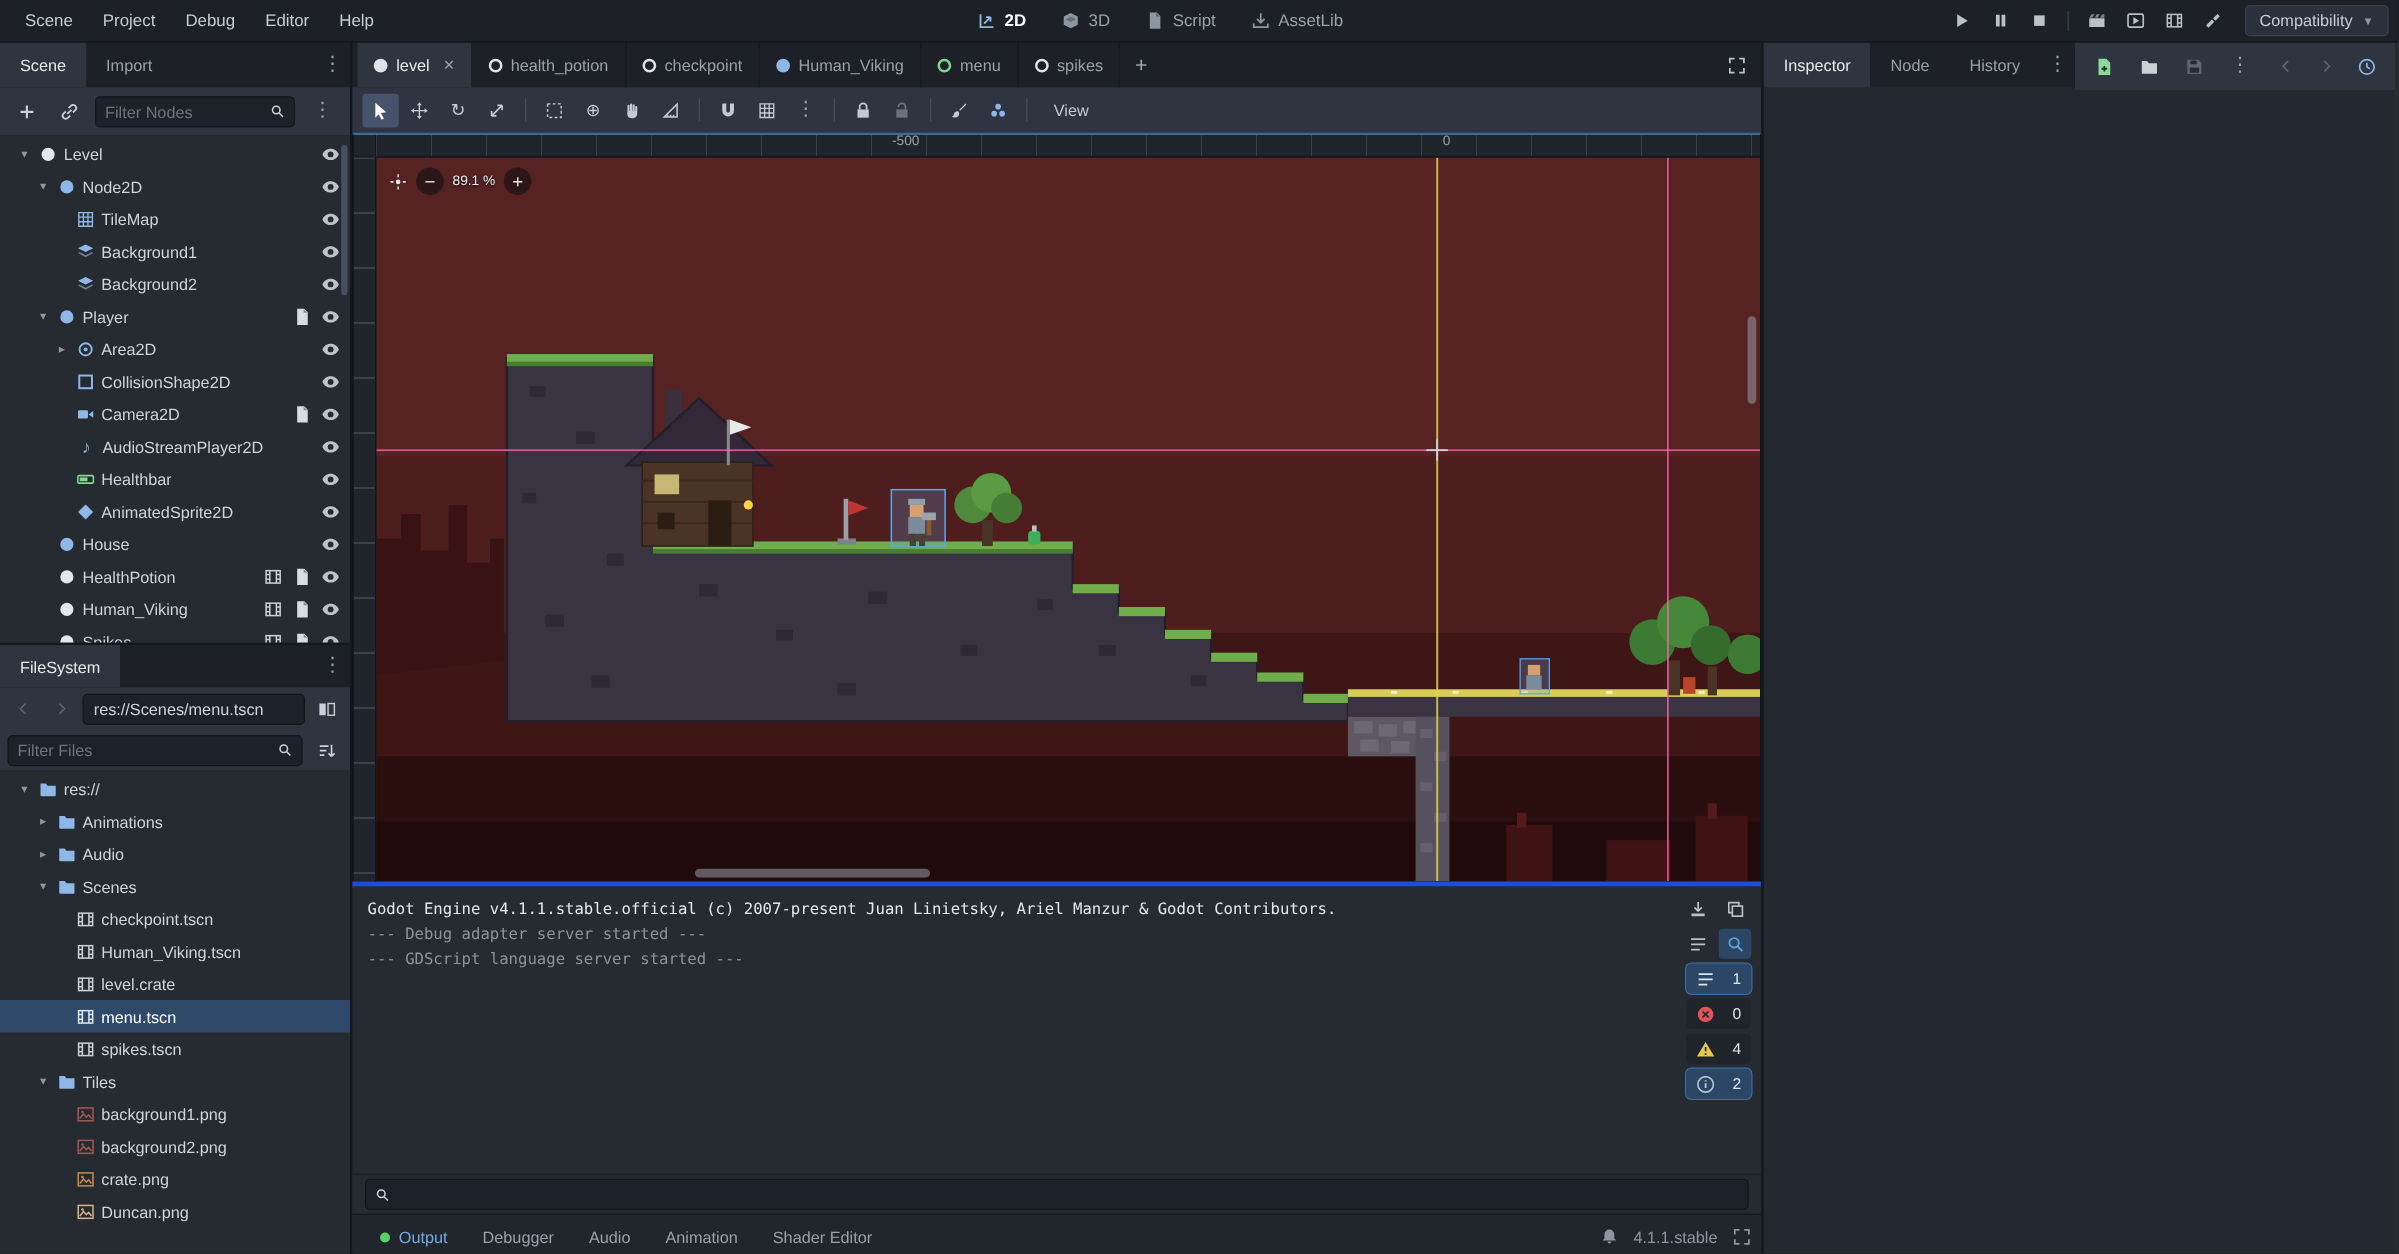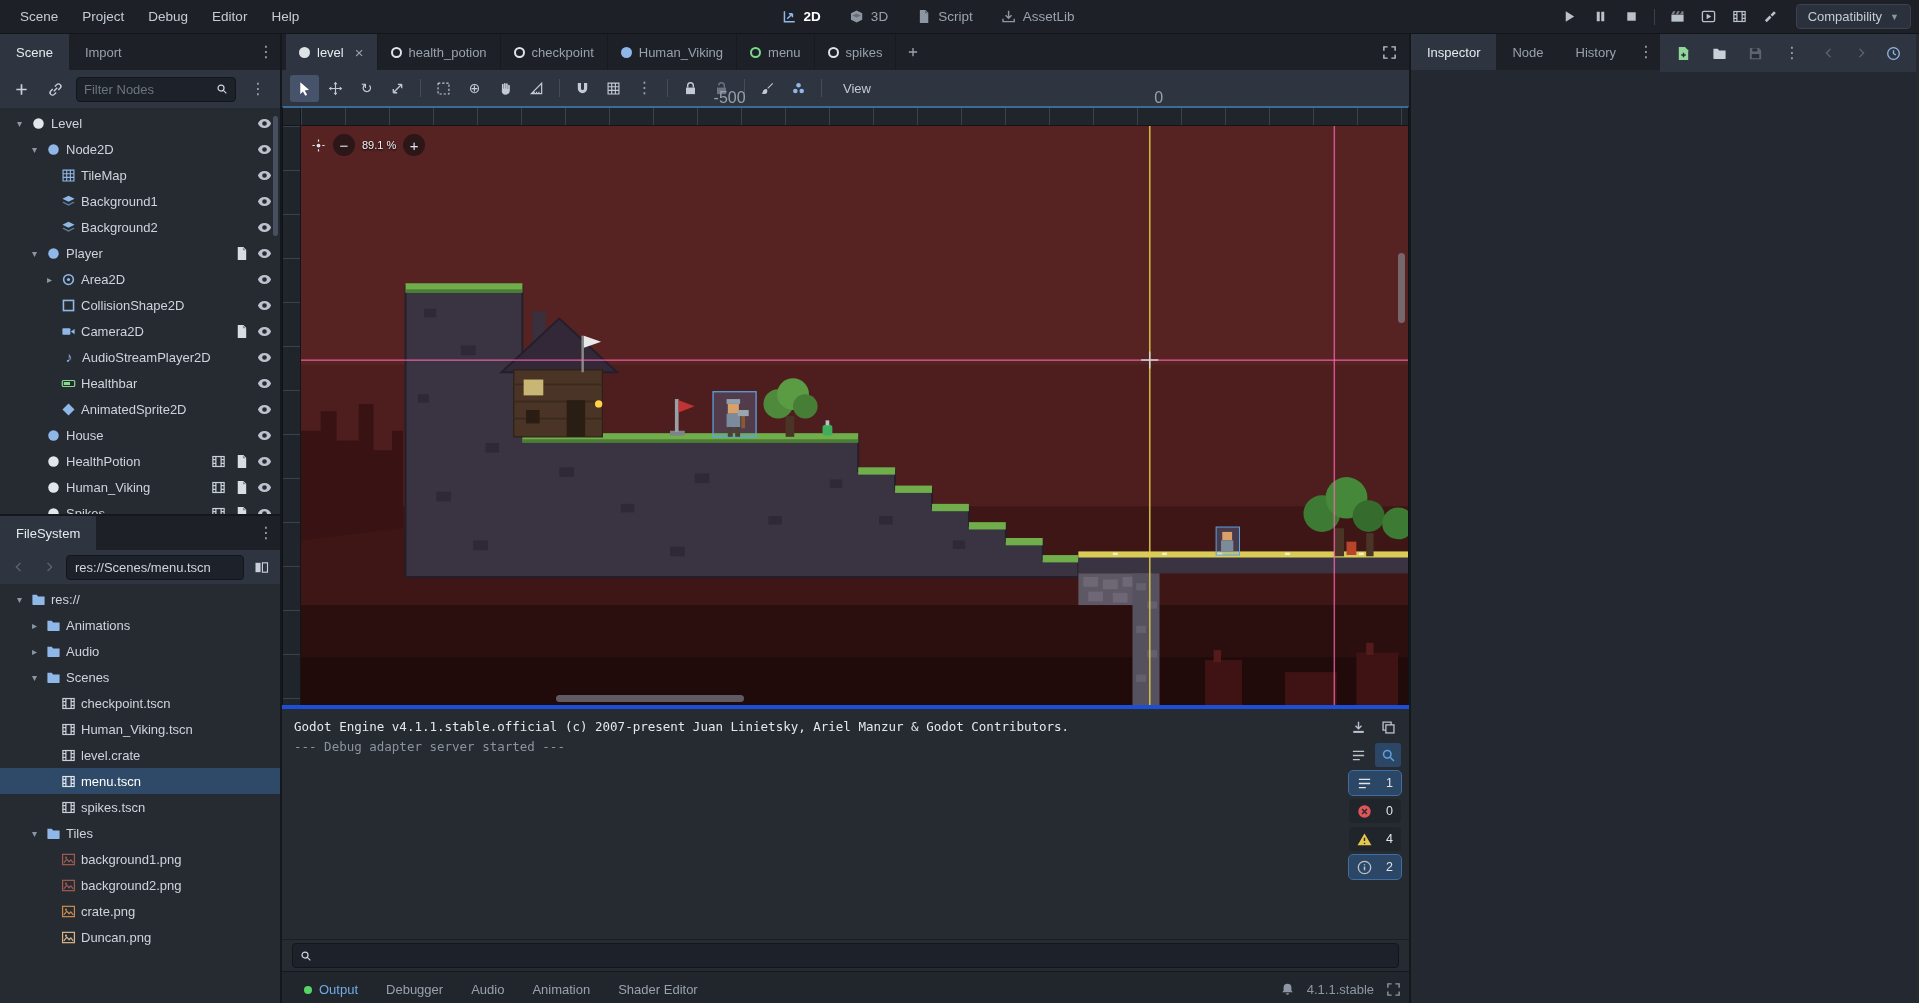--- a/index.html
+++ b/index.html
@@ -80,21 +80,21 @@
 .tbtn{width:29px;height:27px;display:flex;align-items:center;justify-content:center;border-radius:3px;color:#c3cad4}
 .tbtn.active{background:#47536b;color:#fff}
 .tsep{width:1px;height:18px;background:#454d59;margin:0 6px}
 .viewbtn{padding:0 13px;height:27px;display:flex;align-items:center;color:#c3cad4;border-radius:3px}
 
 
 .viewport{flex:1;min-height:0;display:grid;grid-template-columns:18px 1fr;grid-template-rows:18px 1fr;background:#101419;border-top:2px solid #3d6a96;border-left:1px solid #0f1318;border-right:1px solid #0f1318;position:relative}
 .ruler-corner{grid-column:1;grid-row:1;background:#20252c;border-right:1px solid #12161b;border-bottom:1px solid #12161b}
 .ruler-top{grid-column:2;grid-row:1;background:#20252c;border-bottom:1px solid #12161b;position:relative;background-image:repeating-linear-gradient(90deg,#3a414c 0 1px,transparent 1px 44px)}
 .ruler-left{grid-column:1;grid-row:2;background:#20252c;border-right:1px solid #12161b;background-image:repeating-linear-gradient(180deg,#3a414c 0 1px,transparent 1px 44px)}
-.rmark{position:absolute;bottom:18px;font-size:16px;color:#97a0ab;transform:translateX(3px)}
+.rmark{position:absolute;bottom:6px;font-size:11px;color:#97a0ab;transform:translateX(3px)}
 .scene-area{grid-column:2;grid-row:2;position:relative;overflow:hidden}
 .scene-area svg.level{position:absolute;inset:0;width:100%;height:100%}
 .zoombar{position:absolute;top:8px;left:10px;display:flex;align-items:center;gap:7px}
 .zbtn{width:22px;height:22px;border-radius:50%;background:rgba(10,12,16,.55);display:flex;align-items:center;justify-content:center;color:#dfe4ea;font-size:15px;line-height:1}
 .zpct{color:#eef1f5;font-size:11px;text-shadow:0 1px 2px #000}
 .zico{color:#dfe4ea}
 .hscroll{position:absolute;left:23%;bottom:3px;width:17%;height:7px;border-radius:4px;background:rgba(150,158,172,.55)}
 .vscroll{position:absolute;right:3px;top:22%;height:12%;width:7px;border-radius:4px;background:rgba(150,158,172,.55)}
 
 
@@ -679,20 +679,33 @@
           </span>
         <span class="smallbtn" style="color:#5d6570">
             <svg class="ic12">
               <use href="#sy-chevR"></use>
             </svg>
           </span>
         <div class="pathbox">res://Scenes/menu.tscn</div>
         <span class="smallbtn">
             <svg class="ic">
               <use href="#sy-split"></use>
+            </svg>
+          </span>
+      </div>
+      <div class="fs-filter">
+        <label class="search">
+          <input placeholder="Filter Files" style="">
+          <svg class="ic12">
+              <use href="#sy-search"></use>
+            </svg>
+        </label>
+        <span class="smallbtn">
+            <svg class="ic">
+              <use href="#sy-sort"></use>
             </svg>
           </span>
       </div>
       <div class="tree">
         <div class="trow">
             <span class="ind d0"></span>
             <span class="arrow">▾</span>
             <svg class="ic" style="color:#8fb8e8">
               <use href="#sy-folder"></use>
             </svg>
@@ -1069,20 +1082,21 @@
         </div>
         <span class="hscroll"></span>
         <span class="vscroll"></span>
       </div>
     </div>
 
     <div class="bottom-panel">
       <div class="output-body">
         <div class="logline">Godot Engine v4.1.1.stable.official (c) 2007-present Juan Linietsky, Ariel Manzur &amp; Godot Contributors.</div>
         <div class="logline dim">--- Debug adapter server started ---</div>
+        <div class="logline dim">--- GDScript language server started ---</div>
         <div class="log-side">
           <div class="lrow">
             <span class="lbtn">
                 <svg class="ic">
                   <use href="#sy-download"></use>
                 </svg>
               </span>
             <span class="lbtn">
                 <svg class="ic">
                   <use href="#sy-copy"></use>

